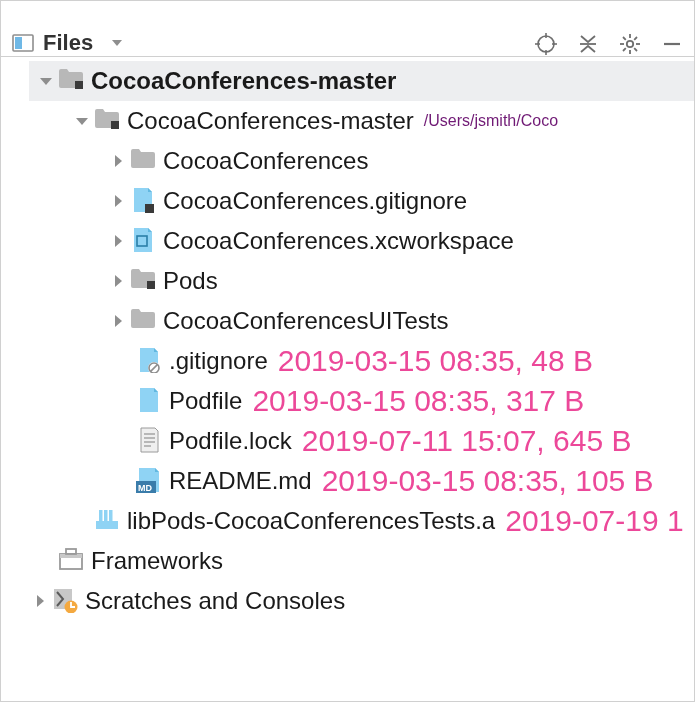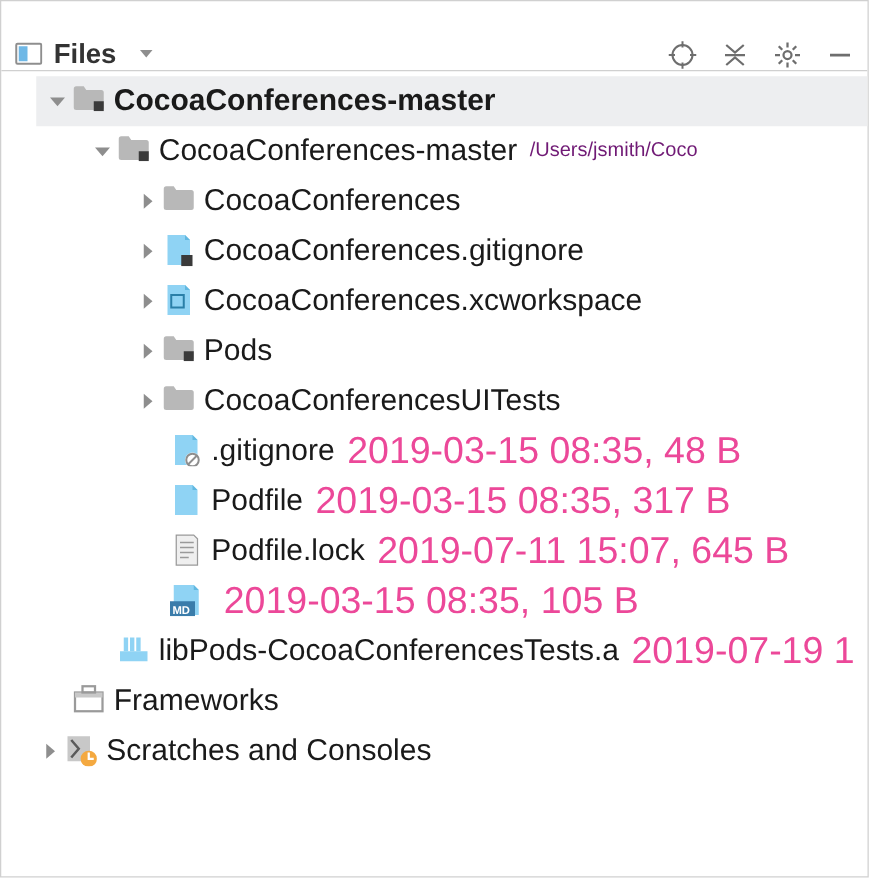--- a/index.html
+++ b/index.html
@@ -266,20 +266,21 @@
       <span class="arrow none"></span>
       <span class="spacer" style="width: 6px;"></span>
       <span class="ficon">
         <svg width="28" height="26" viewBox="0 0 28 26">
           <path d="M4 1 L20 1 L24 5 L24 25 L4 25 Z" fill="#8fd3f4"></path>
           <path d="M20 1 L20 5 L24 5 Z" fill="#62b8e0"></path>
           <rect x="1" y="14" width="20" height="12" fill="#3a7caa"></rect>
           <text x="3" y="24" font-size="9" fill="#fff" font-family="Arial" font-weight="bold">MD</text>
         </svg>
       </span>
+      <span class="name">README.md</span>
       <span class="meta">2019-03-15 08:35, 105 B</span>
     </div>
     <div class="row">
       <span class="spacer" style="width: 42px;"></span>
       <span class="arrow none"></span>
       <span class="ficon">
         <svg width="26" height="24" viewBox="0 0 26 24">
           <rect x="2" y="14" width="22" height="8" fill="#8fd3f4"></rect>
           <rect x="5" y="3" width="3.5" height="11" fill="#8fd3f4"></rect>
           <rect x="10" y="3" width="3.5" height="11" fill="#8fd3f4"></rect>

